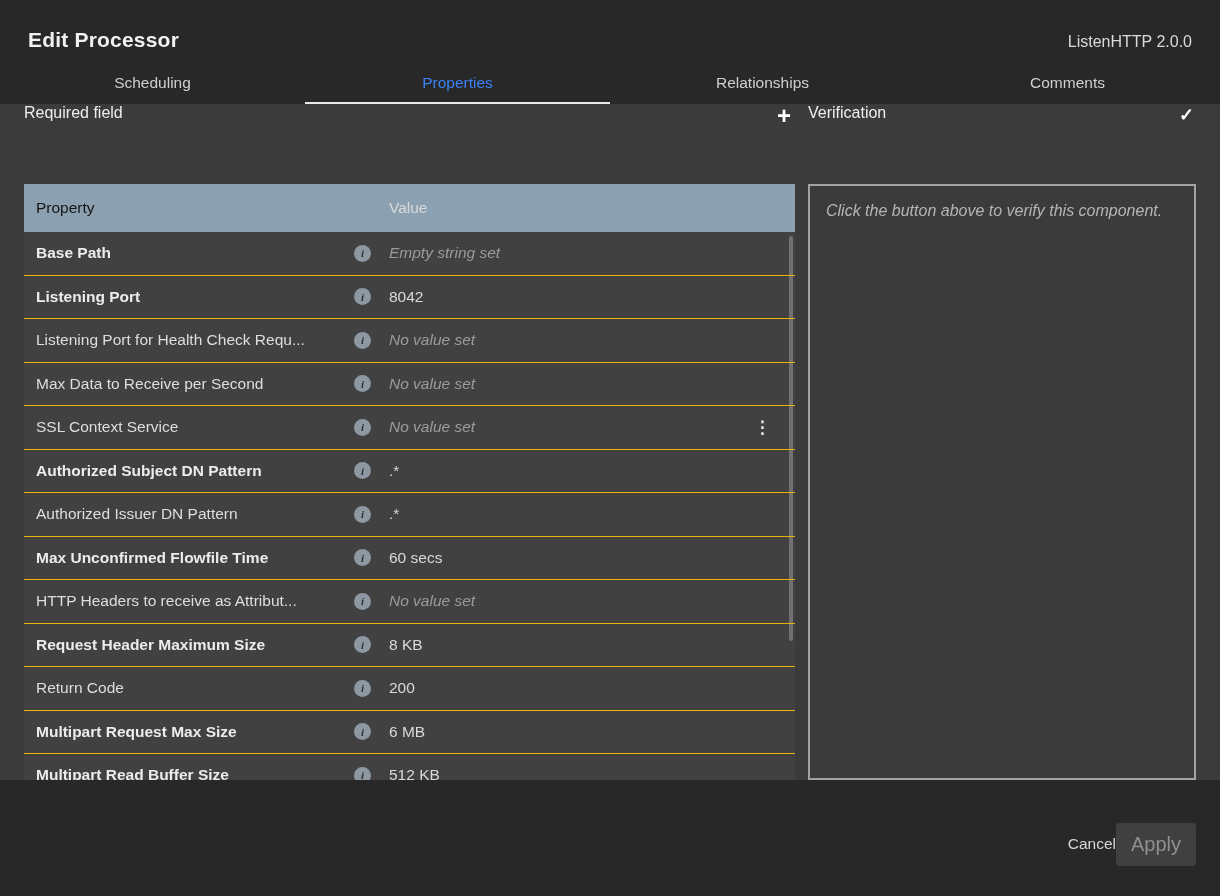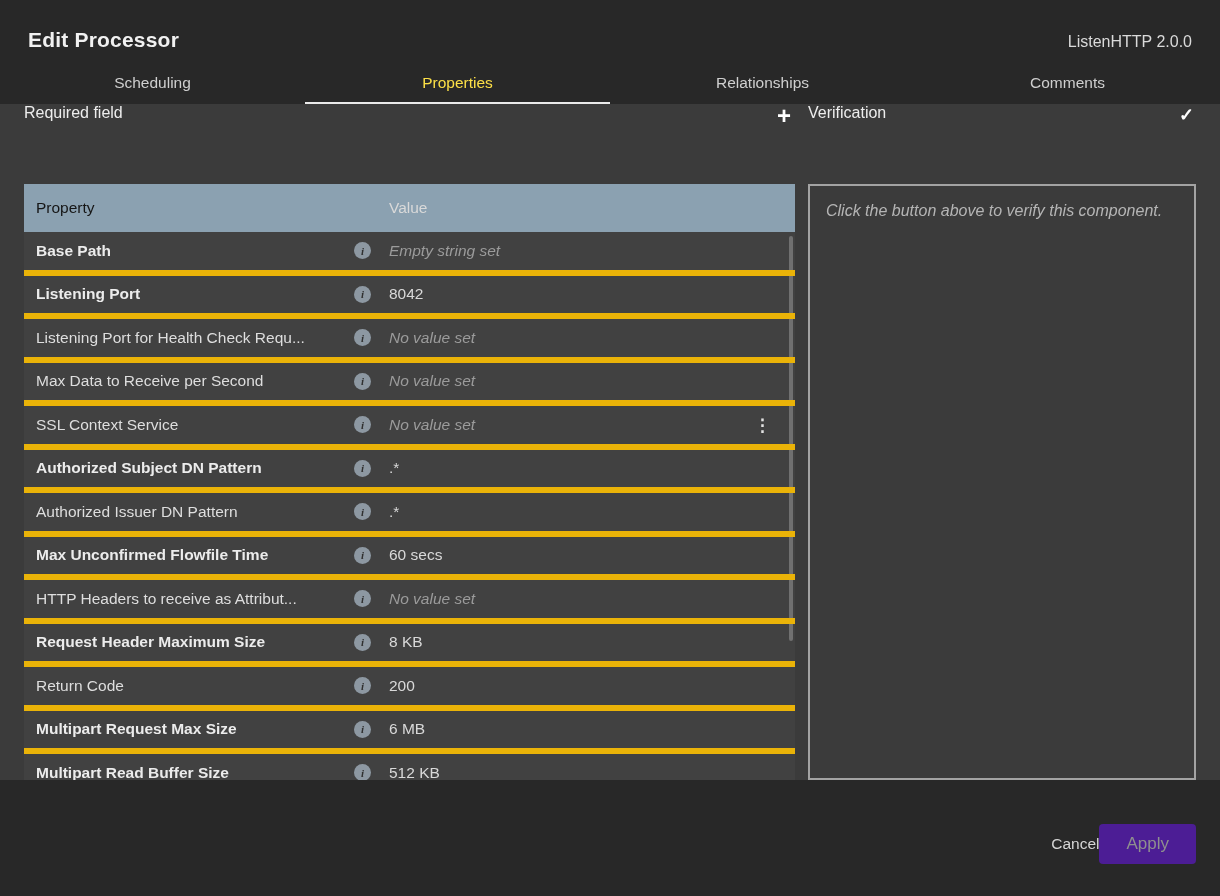--- a/index.html
+++ b/index.html
@@ -4,50 +4,50 @@
 <style>
   html,body{margin:0;padding:0}
   body{width:1220px;height:896px;background:#282828;font-family:"Liberation Sans",sans-serif;color:#e0e0e0;overflow:hidden}
 
   .hdr{height:104px;display:flex;flex-direction:column;justify-content:space-between;padding-top:28px;box-sizing:border-box}
   .title-row{display:flex;justify-content:space-between;align-items:baseline;padding:0 28px}
   .title{font-size:21px;font-weight:700;color:#f1f1f1;letter-spacing:.2px}
   .ptype{font-size:16px;color:#dadada}
   .tabs{display:flex;height:38px}
   .tab{flex:1;text-align:center;font-size:15.5px;color:#cfcfcf;line-height:34px;position:relative;cursor:pointer}
-  .tab.active{color:#fde047}
+  .tab.active{color:#3b82f6}
   .tab.active::after{content:"";position:absolute;bottom:0;left:0;right:0;height:2px;background:#eaeaea}
 
   .content{height:676px;background:#3b3b3b;display:flex;padding:0 24px;box-sizing:border-box}
   .left{width:771px}
   .gap{width:13px}
   .right{width:388px}
 
   .phead{height:80px;display:flex;align-items:flex-start;justify-content:space-between;font-size:16px;color:#ededed}
   .plus{font-size:24px;font-weight:700;color:#ffffff;cursor:pointer;line-height:1;padding:0 4px}
   .check{font-size:18px;font-weight:700;color:#ffffff;cursor:pointer;padding:0 2px}
 
   .table{height:596px;overflow:hidden;background:#414141;position:relative}
   .thead{display:flex;align-items:center;height:48px;background:#8ba1b1;color:#161616;font-size:15.5px;padding:4px 12px;box-sizing:border-box}
   .c-name{width:318px;white-space:nowrap;overflow:hidden}
   .c-info{width:30px;display:flex;align-items:center}
   .c-val{flex:1;padding-left:5px;white-space:nowrap;overflow:hidden;color:#d9d9d9}
   .c-val.unset{color:#9b9b9b;font-style:italic}
-  .prow{display:flex;align-items:center;height:43.5px;padding:12px 12px;border-bottom:6px solid #eab308;box-sizing:border-box;position:relative;font-size:15.5px;cursor:pointer}
+  .prow{display:flex;align-items:center;height:43.5px;padding:12px 12px;border-bottom:1px solid #eab308;box-sizing:border-box;position:relative;font-size:15.5px;cursor:pointer}
   .prow .c-name{color:#dedede}
   .prow.req .c-name{font-weight:700;color:#ececec}
   .info-ic{width:17px;height:17px;border-radius:50%;background:#8d98a2;color:#303030;font-size:11px;font-weight:700;display:flex;align-items:center;justify-content:center;font-family:"Liberation Serif",serif;font-style:italic}
   .kebab{position:absolute;right:24px;top:50%;transform:translateY(-50%);color:#e2e2e2;font-size:17px;font-weight:700;cursor:pointer}
   .thumb{position:absolute;right:2px;top:52px;width:4px;height:405px;background:#707070;border-radius:2px;cursor:pointer}
 
   .vbox{height:596px;border:2px solid #a3a3a3;box-sizing:border-box;padding:13px 16px;font-size:16px;font-style:italic;color:#b5b5b5;line-height:1.55}
 
   .footer{height:100px;background:#282828;display:flex;align-items:center;justify-content:flex-end;padding:28px 24px 0;box-sizing:border-box}
   .cancel{font-size:15.5px;color:#d6d6d6;cursor:pointer}
-  .apply{background:#4c1d95;color:#8f8f8f;font-size:17px;padding:10px 27px;border-radius:4px;cursor:default}
+  .apply{background:#404040;color:#8f8f8f;font-size:20px;padding:10px 15px;border-radius:4px;cursor:default}
 </style>
 </head>
 <body>
 
 <div class="hdr">
   <div class="title-row">
     <div class="title">Edit Processor</div>
     <div class="ptype">ListenHTTP 2.0.0</div>
   </div>
   <div class="tabs">

